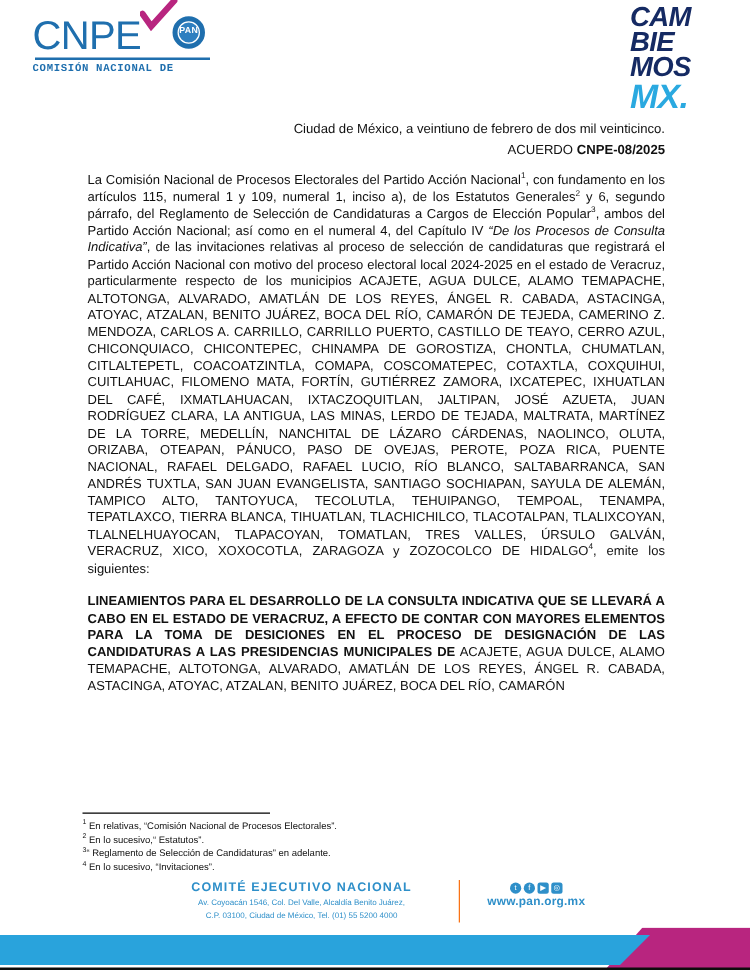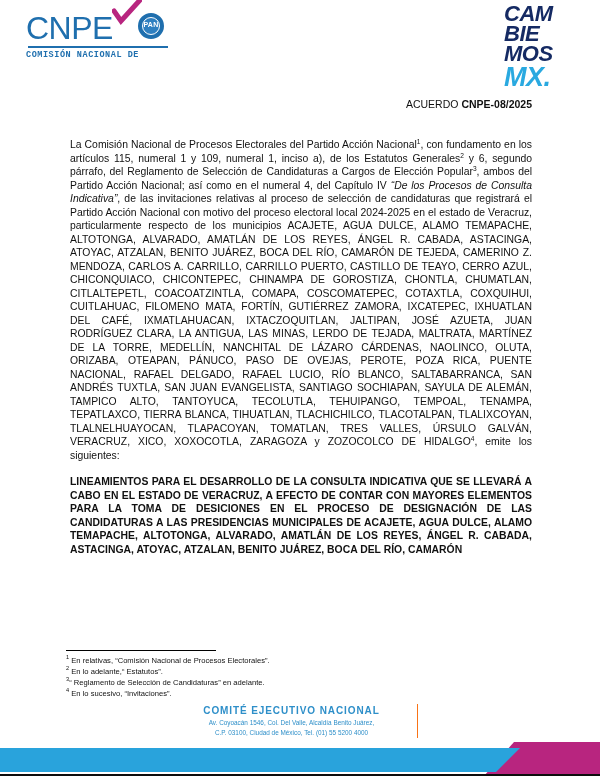--- a/index.html
+++ b/index.html
@@ -152,21 +152,21 @@
   .para sup {
     font-size:6.6px;
     vertical-align:super;
     line-height:0;
   }
   .para i { font-style:italic; }
   .para.bold-block {
     font-weight:bold;
     margin-top:13px;
   }
-  .para.bold-block .normal { font-weight:bold; }
+  .para.bold-block .normal { font-weight:normal; }
 
   
   .footnotes {
     position:absolute;
     left:66px; top:650px;
     width:340px;
   }
   .fn-rule {
     width:150px; height:1px;
     background:#000;
@@ -305,51 +305,61 @@
 
     <div class="cambiemos">
       <span class="ln">CAM</span>
       <span class="ln">BIE</span>
       <span class="ln">MOS</span>
       <span class="ln mx">MX.</span>
     </div>
   </div>
 
   <div class="datearea">
+    <div class="dateline">Ciudad de México, a veintiuno de febrero de dos mil veinticinco.</div>
     <div class="acuerdo"><span>ACUERDO </span><b>CNPE-08/2025</b></div>
   </div>
 
   <div class="body-text">
 
     <p class="para"><span>La Comisión Nacional de Procesos Electorales del Partido Acción Nacional</span><sup>1</sup><span>, con fundamento en los artículos 115, numeral 1 y 109, numeral 1, inciso a), de los Estatutos Generales</span><sup>2</sup><span> y 6, segundo párrafo, del Reglamento de Selección de Candidaturas a Cargos de Elección Popular</span><sup>3</sup><span>, ambos del Partido Acción Nacional; así como en el numeral 4, del Capítulo IV </span><i>“De los Procesos de Consulta Indicativa”</i><span>, de las invitaciones relativas al proceso de selección de candidaturas que registrará el Partido Acción Nacional con motivo del proceso electoral local 2024-2025 en el estado de Veracruz, particularmente respecto de los municipios ACAJETE, AGUA DULCE, ALAMO TEMAPACHE, ALTOTONGA, ALVARADO, AMATLÁN DE LOS REYES, ÁNGEL R. CABADA, ASTACINGA, ATOYAC, ATZALAN, BENITO JUÁREZ, BOCA DEL RÍO, CAMARÓN DE TEJEDA, CAMERINO Z. MENDOZA, CARLOS A. CARRILLO, CARRILLO PUERTO, CASTILLO DE TEAYO, CERRO AZUL, CHICONQUIACO, CHICONTEPEC, CHINAMPA DE GOROSTIZA, CHONTLA, CHUMATLAN, CITLALTEPETL, COACOATZINTLA, COMAPA, COSCOMATEPEC, COTAXTLA, COXQUIHUI, CUITLAHUAC, FILOMENO MATA, FORTÍN, GUTIÉRREZ ZAMORA, IXCATEPEC, IXHUATLAN DEL CAFÉ, IXMATLAHUACAN, IXTACZOQUITLAN, JALTIPAN, JOSÉ AZUETA, JUAN RODRÍGUEZ CLARA, LA ANTIGUA, LAS MINAS, LERDO DE TEJADA, MALTRATA, MARTÍNEZ DE LA TORRE, MEDELLÍN, NANCHITAL DE LÁZARO CÁRDENAS, NAOLINCO, OLUTA, ORIZABA, OTEAPAN, PÁNUCO, PASO DE OVEJAS, PEROTE, POZA RICA, PUENTE NACIONAL, RAFAEL DELGADO, RAFAEL LUCIO, RÍO BLANCO, SALTABARRANCA, SAN ANDRÉS TUXTLA, SAN JUAN EVANGELISTA, SANTIAGO SOCHIAPAN, SAYULA DE ALEMÁN, TAMPICO ALTO, TANTOYUCA, TECOLUTLA, TEHUIPANGO, TEMPOAL, TENAMPA, TEPATLAXCO, TIERRA BLANCA, TIHUATLAN, TLACHICHILCO, TLACOTALPAN, TLALIXCOYAN, TLALNELHUAYOCAN, TLAPACOYAN, TOMATLAN, TRES VALLES, ÚRSULO GALVÁN, VERACRUZ, XICO, XOXOCOTLA, ZARAGOZA y ZOZOCOLCO DE HIDALGO</span><sup>4</sup><span>, emite los siguientes:</span></p>
 
     <p class="para bold-block"><span>LINEAMIENTOS PARA EL DESARROLLO DE LA CONSULTA INDICATIVA QUE SE LLEVARÁ A CABO EN EL ESTADO DE VERACRUZ, A EFECTO DE CONTAR CON MAYORES ELEMENTOS PARA LA TOMA DE DESICIONES EN EL PROCESO DE DESIGNACIÓN DE LAS CANDIDATURAS A LAS PRESIDENCIAS MUNICIPALES DE</span><span class="normal"> ACAJETE, AGUA DULCE, ALAMO TEMAPACHE, ALTOTONGA, ALVARADO, AMATLÁN DE LOS REYES, ÁNGEL R. CABADA, ASTACINGA, ATOYAC, ATZALAN, BENITO JUÁREZ, BOCA DEL RÍO, CAMARÓN</span></p>
   </div>
 
   <div class="footnotes">
     <div class="fn-rule"></div>
 
     <div class="fn"><sup>1</sup><span> En relativas, “Comisión Nacional de Procesos Electorales”.</span></div>
 
-    <div class="fn"><sup>2</sup><span> En lo adelante,“ Estatutos”.</span></div>
+    <div class="fn"><sup>2</sup><span> En lo sucesivo,“ Estatutos”.</span></div>
 
     <div class="fn"><sup>3</sup><span>“ Reglamento de Selección de Candidaturas” en adelante.</span></div>
 
     <div class="fn"><sup>4</sup><span> En lo sucesivo, “Invitaciones”.</span></div>
   </div>
 
   <div class="footer">
 
     <div class="footer-info">
       <div class="cen-block">
         <div class="cen-title">COMITÉ EJECUTIVO NACIONAL</div>
         <div class="cen-addr">Av. Coyoacán 1546, Col. Del Valle, Alcaldía Benito Juárez,</div>
         <div class="cen-addr">C.P. 03100, Ciudad de México, Tel. (01) 55 5200 4000</div>
       </div>
 
+      <div class="web-block">
+        <div class="social-row">
+          <span class="soc">t</span>
+          <span class="soc">f</span>
+          <span class="soc sq">▶</span>
+          <span class="soc sq">◎</span>
+        </div>
+        <div class="weburl">www.pan.org.mx</div>
+      </div>
     </div>
 
     <div class="footer-bars">
       <div class="bar-magenta"></div>
       <div class="bar-blue"></div>
       <div class="bar-black"></div>
     </div>
   </div>
 
 </div>

